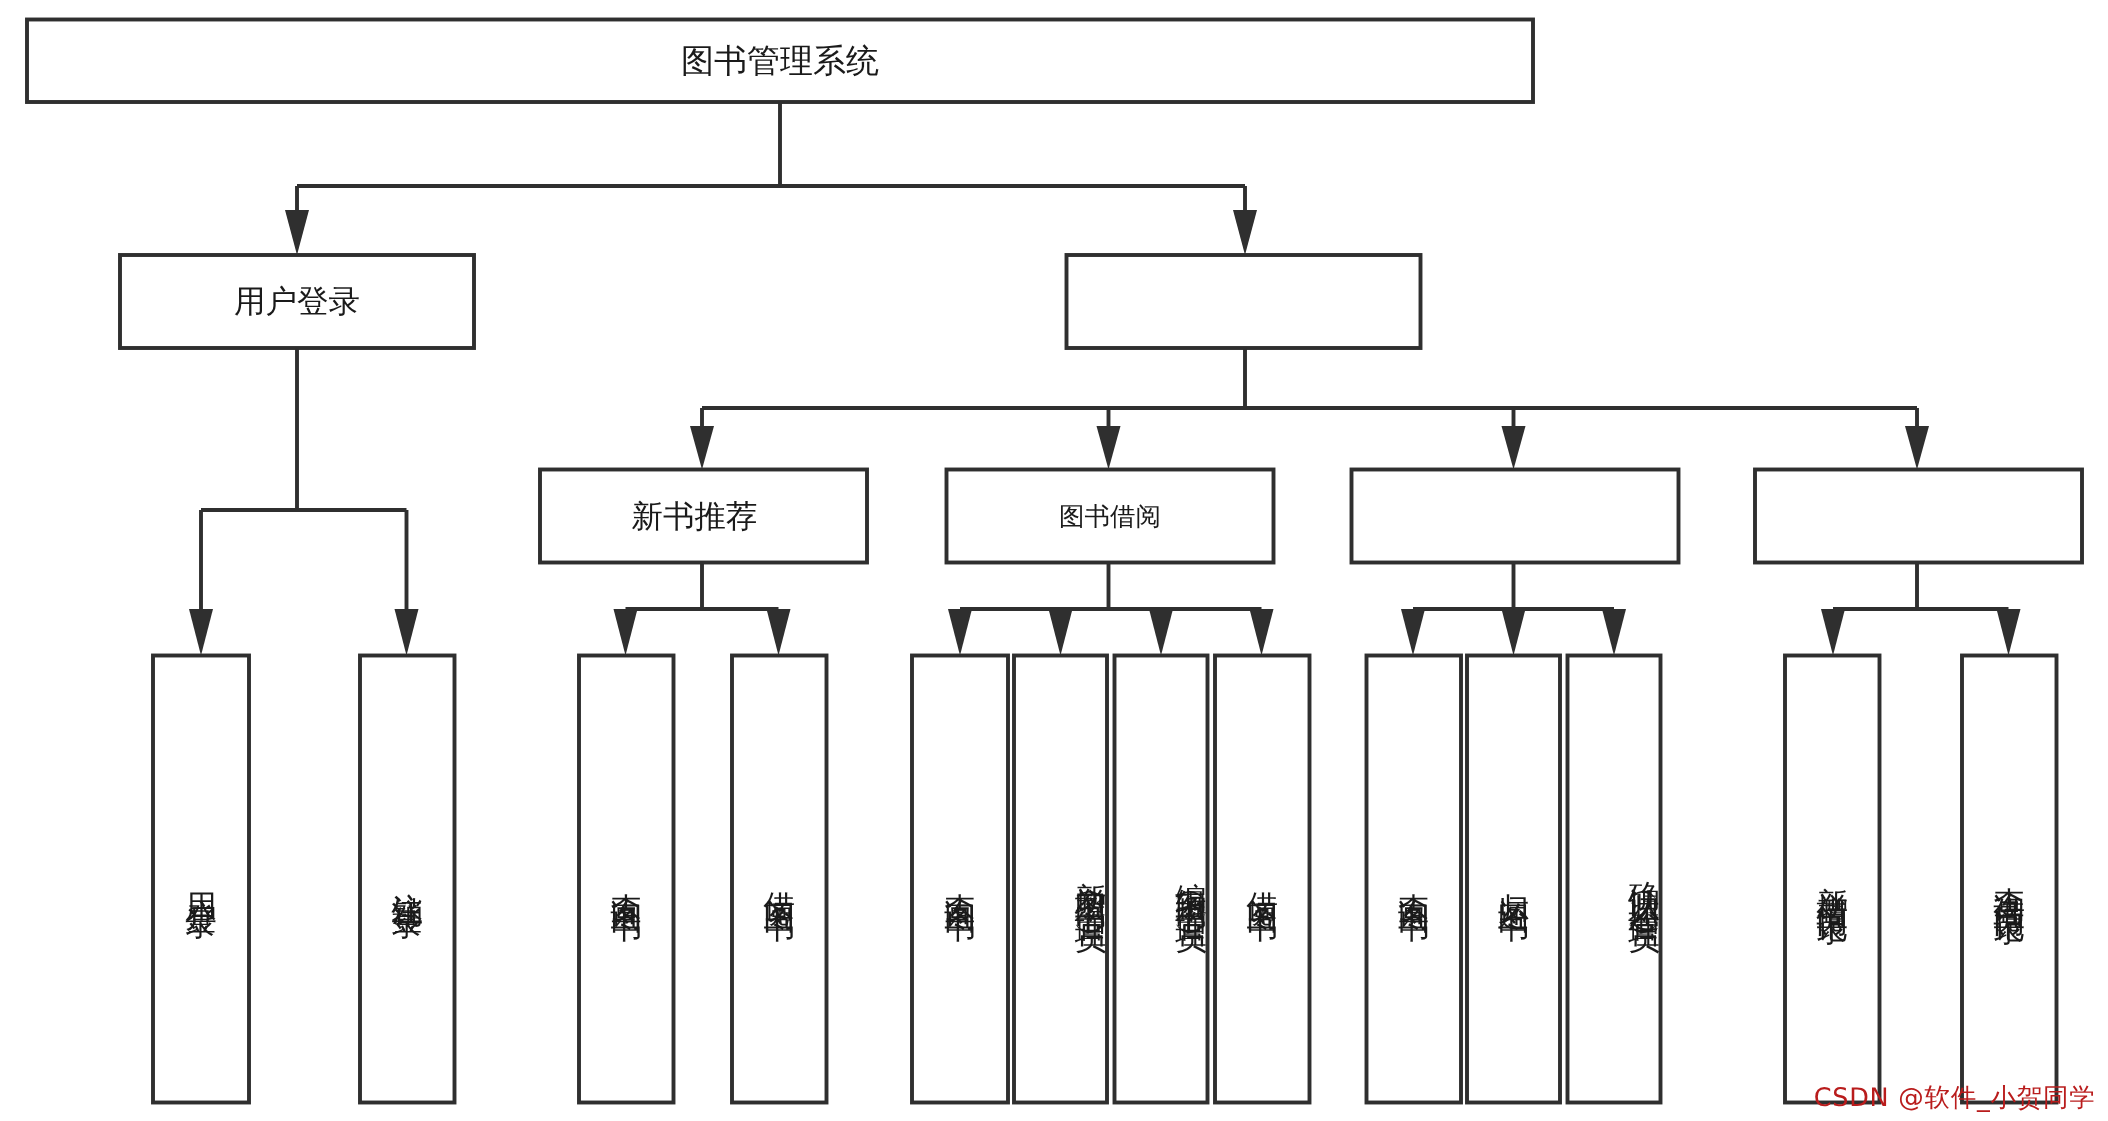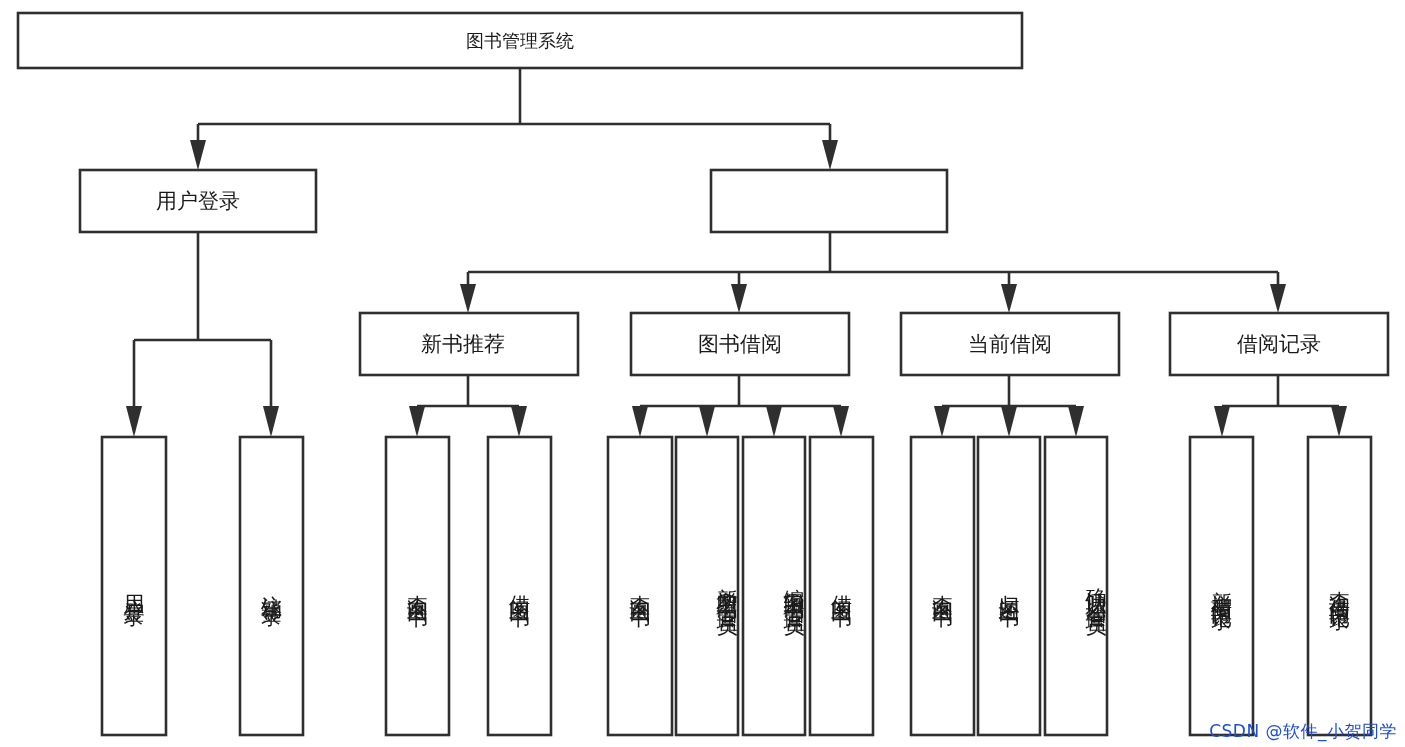--- a/index.html
+++ b/index.html
@@ -67,21 +67,21 @@
     justify-content: center;
     white-space: nowrap;
     pointer-events: none;
   }
   .watermark {
     position: absolute;
     right: 8px;
     bottom: 4px;
     font-family: "DejaVu Sans", "Liberation Sans", sans-serif;
     font-size: 17px;
-    color: #1d4ed8;
+    color: #b91c1c;
     white-space: nowrap;
     letter-spacing: 0.5px;
   }
 </style>
 </head>
 <body>
 
 <div id="diagram-root">
 
   <svg class="diagram-canvas" viewBox="0 0 1405 747" xmlns="http://www.w3.org/2000/svg">
@@ -170,28 +170,26 @@
     <rect class="node-box" x="810" y="437" width="63" height="298"></rect>
 
     <rect class="node-box" x="911" y="437" width="63" height="298"></rect>
     <rect class="node-box" x="978" y="437" width="62" height="298"></rect>
     <rect class="node-box" x="1045" y="437" width="62" height="298"></rect>
 
     <rect class="node-box" x="1190" y="437" width="63" height="298"></rect>
     <rect class="node-box" x="1308" y="437" width="63" height="298"></rect>
   </svg>
 
-  <div class="hlabel" style="left:18px; top:13px; width:1004px; height:55px; font-size:18px;border-radius:23px;">图书管理系统</div>
+  <div class="hlabel" style="left:18px; top:13px; width:1004px; height:55px; font-size:22px;border-radius:23px;">图书管理系统</div>
 
   <div class="hlabel" style="left:80px; top:170px; width:236px; height:62px; font-size:21px;">用户登录</div>
 
   <div class="hlabel" style="left:360px; top:313px; width:206px; height:62px; font-size:21px;">新书推荐</div>
-  <div class="hlabel" style="left:631px; top:313px; width:218px; height:62px; font-size:21px;">图书借阅</div>
-  <div class="hlabel" style="left:901px; top:313px; width:218px; height:62px; font-size:21px;">当前借阅</div>
-  <div class="hlabel" style="left:1170px; top:313px; width:218px; height:62px; font-size:21px;">借阅记录</div>
+  <div class="hlabel" style="left:631px; top:313px; width:218px; height:62px; font-size:17px;">图书借阅</div>
 
   <div class="vlabel" style="left:102px; top:437px; width:64px; height:298px;">用户登录</div>
   <div class="vlabel" style="left:240px; top:437px; width:63px; height:298px;">注销登录</div>
 
   <div class="vlabel" style="left:386px; top:437px; width:63px; height:298px;">查询图书</div>
   <div class="vlabel" style="left:488px; top:437px; width:63px; height:298px;">借阅图书</div>
 
   <div class="vlabel" style="left:608px; top:437px; width:64px; height:298px;">查询图书</div>
   <div class="vlabel" style="left:676px; top:437px; width:62px; height:298px; align-items:flex-start; padding-top:6px; box-sizing:border-box;">新增图书（管理员）</div>
   <div class="vlabel" style="left:743px; top:437px; width:62px; height:298px; align-items:flex-start; padding-top:6px; box-sizing:border-box;">编辑图书（管理员）</div>

